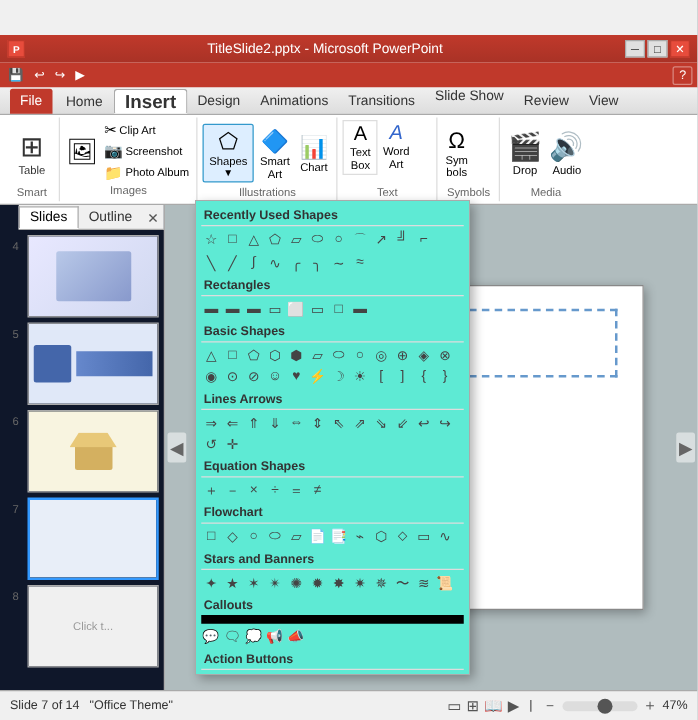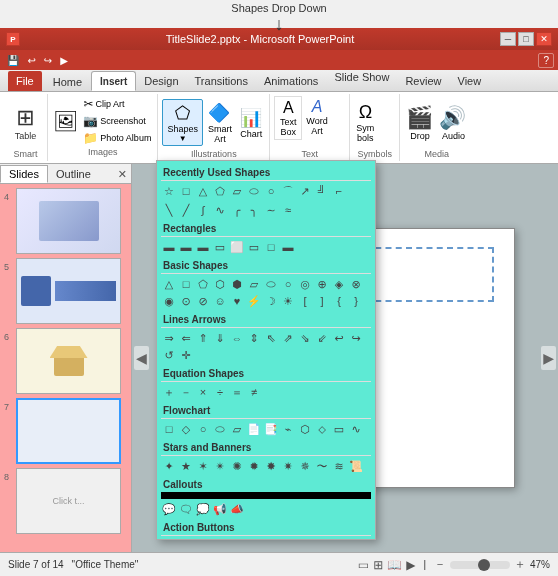--- a/index.html
+++ b/index.html
@@ -3,25 +3,20 @@
   <meta charset="utf-8">
   <style>
     * { box-sizing: border-box; margin: 0; padding: 0; }
     body { width: 558px; height: 576px; overflow: hidden; font-family: 'Segoe UI', Tahoma, sans-serif; font-size: 11px; background: #f0f0f0; }
   </style>
 </head>
 <body>
 
 <div style="position:relative; height:576px; width:558px; overflow:hidden;">
 
-  <div style="position:absolute; top:2px; left:50%; transform:translateX(-50%); text-align:center; font-size:11px; color:#333; z-index:300; white-space:nowrap;">
-    <span>Shapes Drop Down</span>
-    <br>
-    <span style="font-size:18px; line-height:1.2;">↓</span>
-  </div>
 
   <div style="background:linear-gradient(to bottom,#c0392b,#a93226);height:22px;display:flex;align-items:center;justify-content:space-between;padding:0 6px;color:white;font-size:11px;margin-top:28px;">
     <div style="display:flex;align-items:center;gap:4px;">
       <div style="width:14px;height:14px;background:#e74c3c;border:1px solid #c0392b;display:flex;align-items:center;justify-content:center;font-size:8px;color:white;font-weight:bold;">P</div>
     </div>
     <span>TitleSlide2.pptx - Microsoft PowerPoint</span>
     <div style="display:flex;gap:2px;">
       <div style="width:16px;height:14px;background:#e0e0e0;border:1px solid #aaa;display:flex;align-items:center;justify-content:center;font-size:9px;color:#333;cursor:pointer;">─</div>
       <div style="width:16px;height:14px;background:#e0e0e0;border:1px solid #aaa;display:flex;align-items:center;justify-content:center;font-size:9px;color:#333;cursor:pointer;">□</div>
       <div style="width:16px;height:14px;background:#e74c3c;border:1px solid #c0392b;display:flex;align-items:center;justify-content:center;font-size:9px;color:white;cursor:pointer;">✕</div>
@@ -32,24 +27,24 @@
     <div style="color:white;font-size:10px;padding:1px 3px;cursor:pointer;border-radius:2px;">💾</div>
     <div style="color:white;font-size:10px;padding:1px 3px;cursor:pointer;border-radius:2px;">↩</div>
     <div style="color:white;font-size:10px;padding:1px 3px;cursor:pointer;border-radius:2px;">↪</div>
     <div style="color:white;font-size:10px;padding:1px 3px;cursor:pointer;border-radius:2px;">▶</div>
     <div style="margin-left:auto;color:white;font-size:10px;padding:1px 4px;cursor:pointer;border:1px solid rgba(255,255,255,0.4);border-radius:2px;">?</div>
   </div>
 
   <div style="background:linear-gradient(to bottom,#f0f0f0,#ddd);height:22px;display:flex;align-items:flex-end;padding-left:8px;border-bottom:1px solid #aaa;">
     <div style="padding:2px 8px;font-size:11px;cursor:pointer;height:20px;display:flex;align-items:center;background:#c0392b;color:white;border-radius:2px 2px 0 0;margin-right:2px;">File</div>
     <div style="padding:2px 8px;font-size:11px;cursor:pointer;height:20px;display:flex;align-items:center;color:#333;border:1px solid transparent;border-bottom:none;">Home</div>
-    <div style="padding:2px 8px;font-size:10px;cursor:pointer;height:20px;display:flex;align-items:center;background:white;border:1px solid #aaa;border-bottom:1px solid white;border-radius:3px 3px 0 0;font-weight:bold;color:#333;">Insert</div>
+    <div style="padding:2px 8px;font-size:15px;cursor:pointer;height:20px;display:flex;align-items:center;background:white;border:1px solid #aaa;border-bottom:1px solid white;border-radius:3px 3px 0 0;font-weight:bold;color:#333;">Insert</div>
     <div style="padding:2px 8px;font-size:11px;cursor:pointer;height:20px;display:flex;align-items:center;color:#333;">Design</div>
+    <div style="padding:2px 8px;font-size:11px;cursor:pointer;height:20px;display:flex;align-items:center;color:#333;">Animations</div>
     <div style="padding:2px 8px;font-size:11px;cursor:pointer;height:20px;display:flex;align-items:center;color:#333;">Transitions</div>
-    <div style="padding:2px 8px;font-size:11px;cursor:pointer;height:20px;display:flex;align-items:center;color:#333;">Animations</div>
     <div style="padding:2px 8px;font-size:11px;cursor:pointer;height:28px;display:flex;align-items:center;color:#333;">Slide Show</div>
     <div style="padding:2px 8px;font-size:11px;cursor:pointer;height:20px;display:flex;align-items:center;color:#333;">Review</div>
     <div style="padding:2px 8px;font-size:11px;cursor:pointer;height:20px;display:flex;align-items:center;color:#333;">View</div>
   </div>
 
   <div style="background:white;border-bottom:1px solid #aaa;height:72px;display:flex;padding:2px 4px;position:relative;overflow:visible;">
 
     <div style="display:flex;flex-direction:column;align-items:center;padding:2px 6px;border-right:1px solid #ddd;min-width:44px;">
       <div style="display:flex;flex-direction:column;align-items:center;padding:2px 4px;cursor:pointer;font-size:9px;color:#333;flex:1;justify-content:center;">
         <span style="font-size:22px;">⊞</span>
@@ -288,21 +283,21 @@
 
       <div>
         <div style="font-size:10px;font-weight:bold;color:#333;padding:2px;border-bottom:1px solid #ddd;margin-bottom:2px;">Action Buttons</div>
 
       </div>
     </div>
   </div>
 
   <div style="display:flex;height:calc(576px - 22px - 28px - 20px - 22px - 72px - 24px);background:#b8c4c8;overflow:hidden;">
 
-    <div style="width:132px;background:#fca5a5;border-right:1px solid #aaa;display:flex;flex-direction:column;flex-shrink:0;">
+    <div style="width:132px;background:#0f172a;border-right:1px solid #aaa;display:flex;flex-direction:column;flex-shrink:0;align-items:flex-end;">
 
       <div style="display:flex;background:#f0f0f0;border-bottom:1px solid #aaa;height:20px;align-items:flex-end;">
         <div style="padding:2px 8px;font-size:11px;cursor:pointer;background:white;border:1px solid #aaa;border-bottom:1px solid white;height:18px;display:flex;align-items:center;">Slides</div>
         <div style="padding:2px 8px;font-size:11px;cursor:pointer;height:18px;display:flex;align-items:center;color:#333;">Outline</div>
         <div style="margin-left:auto;padding:2px 4px;cursor:pointer;font-size:11px;color:#555;">✕</div>
       </div>
 
       <div style="flex:1;overflow-y:auto;padding:4px;">
 
         <div style="display:flex;align-items:flex-start;margin-bottom:4px;cursor:pointer;">

